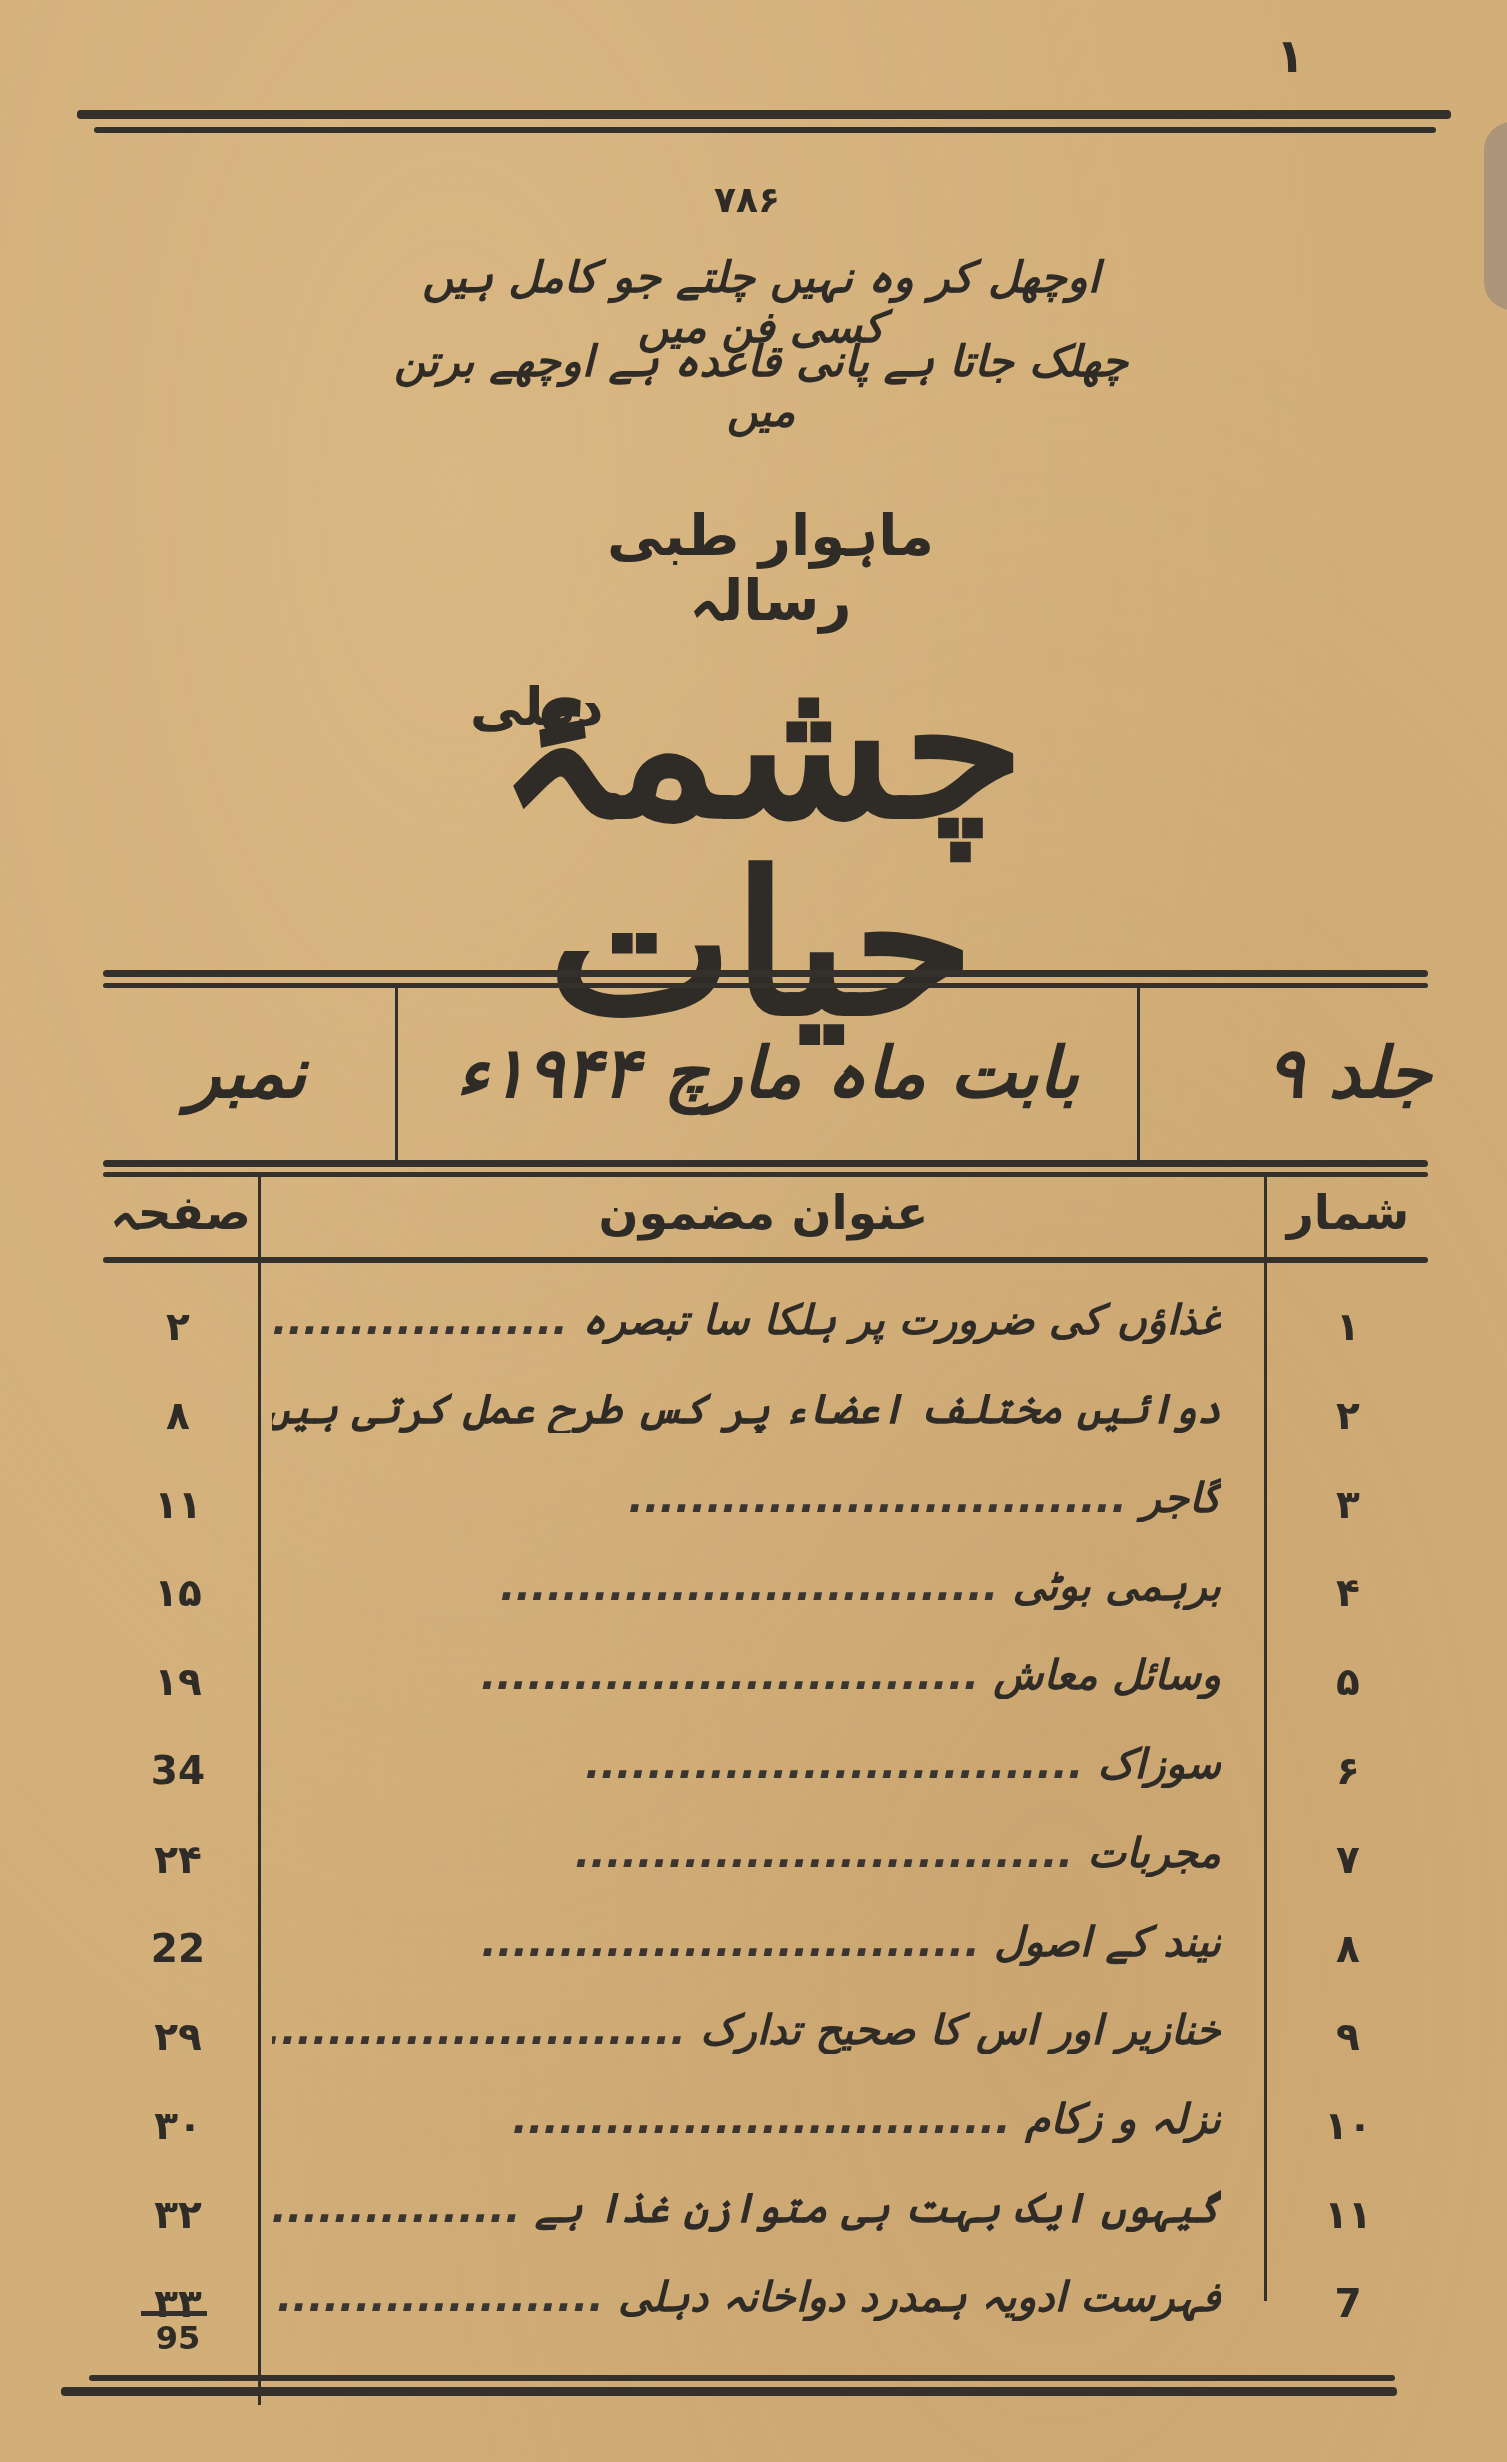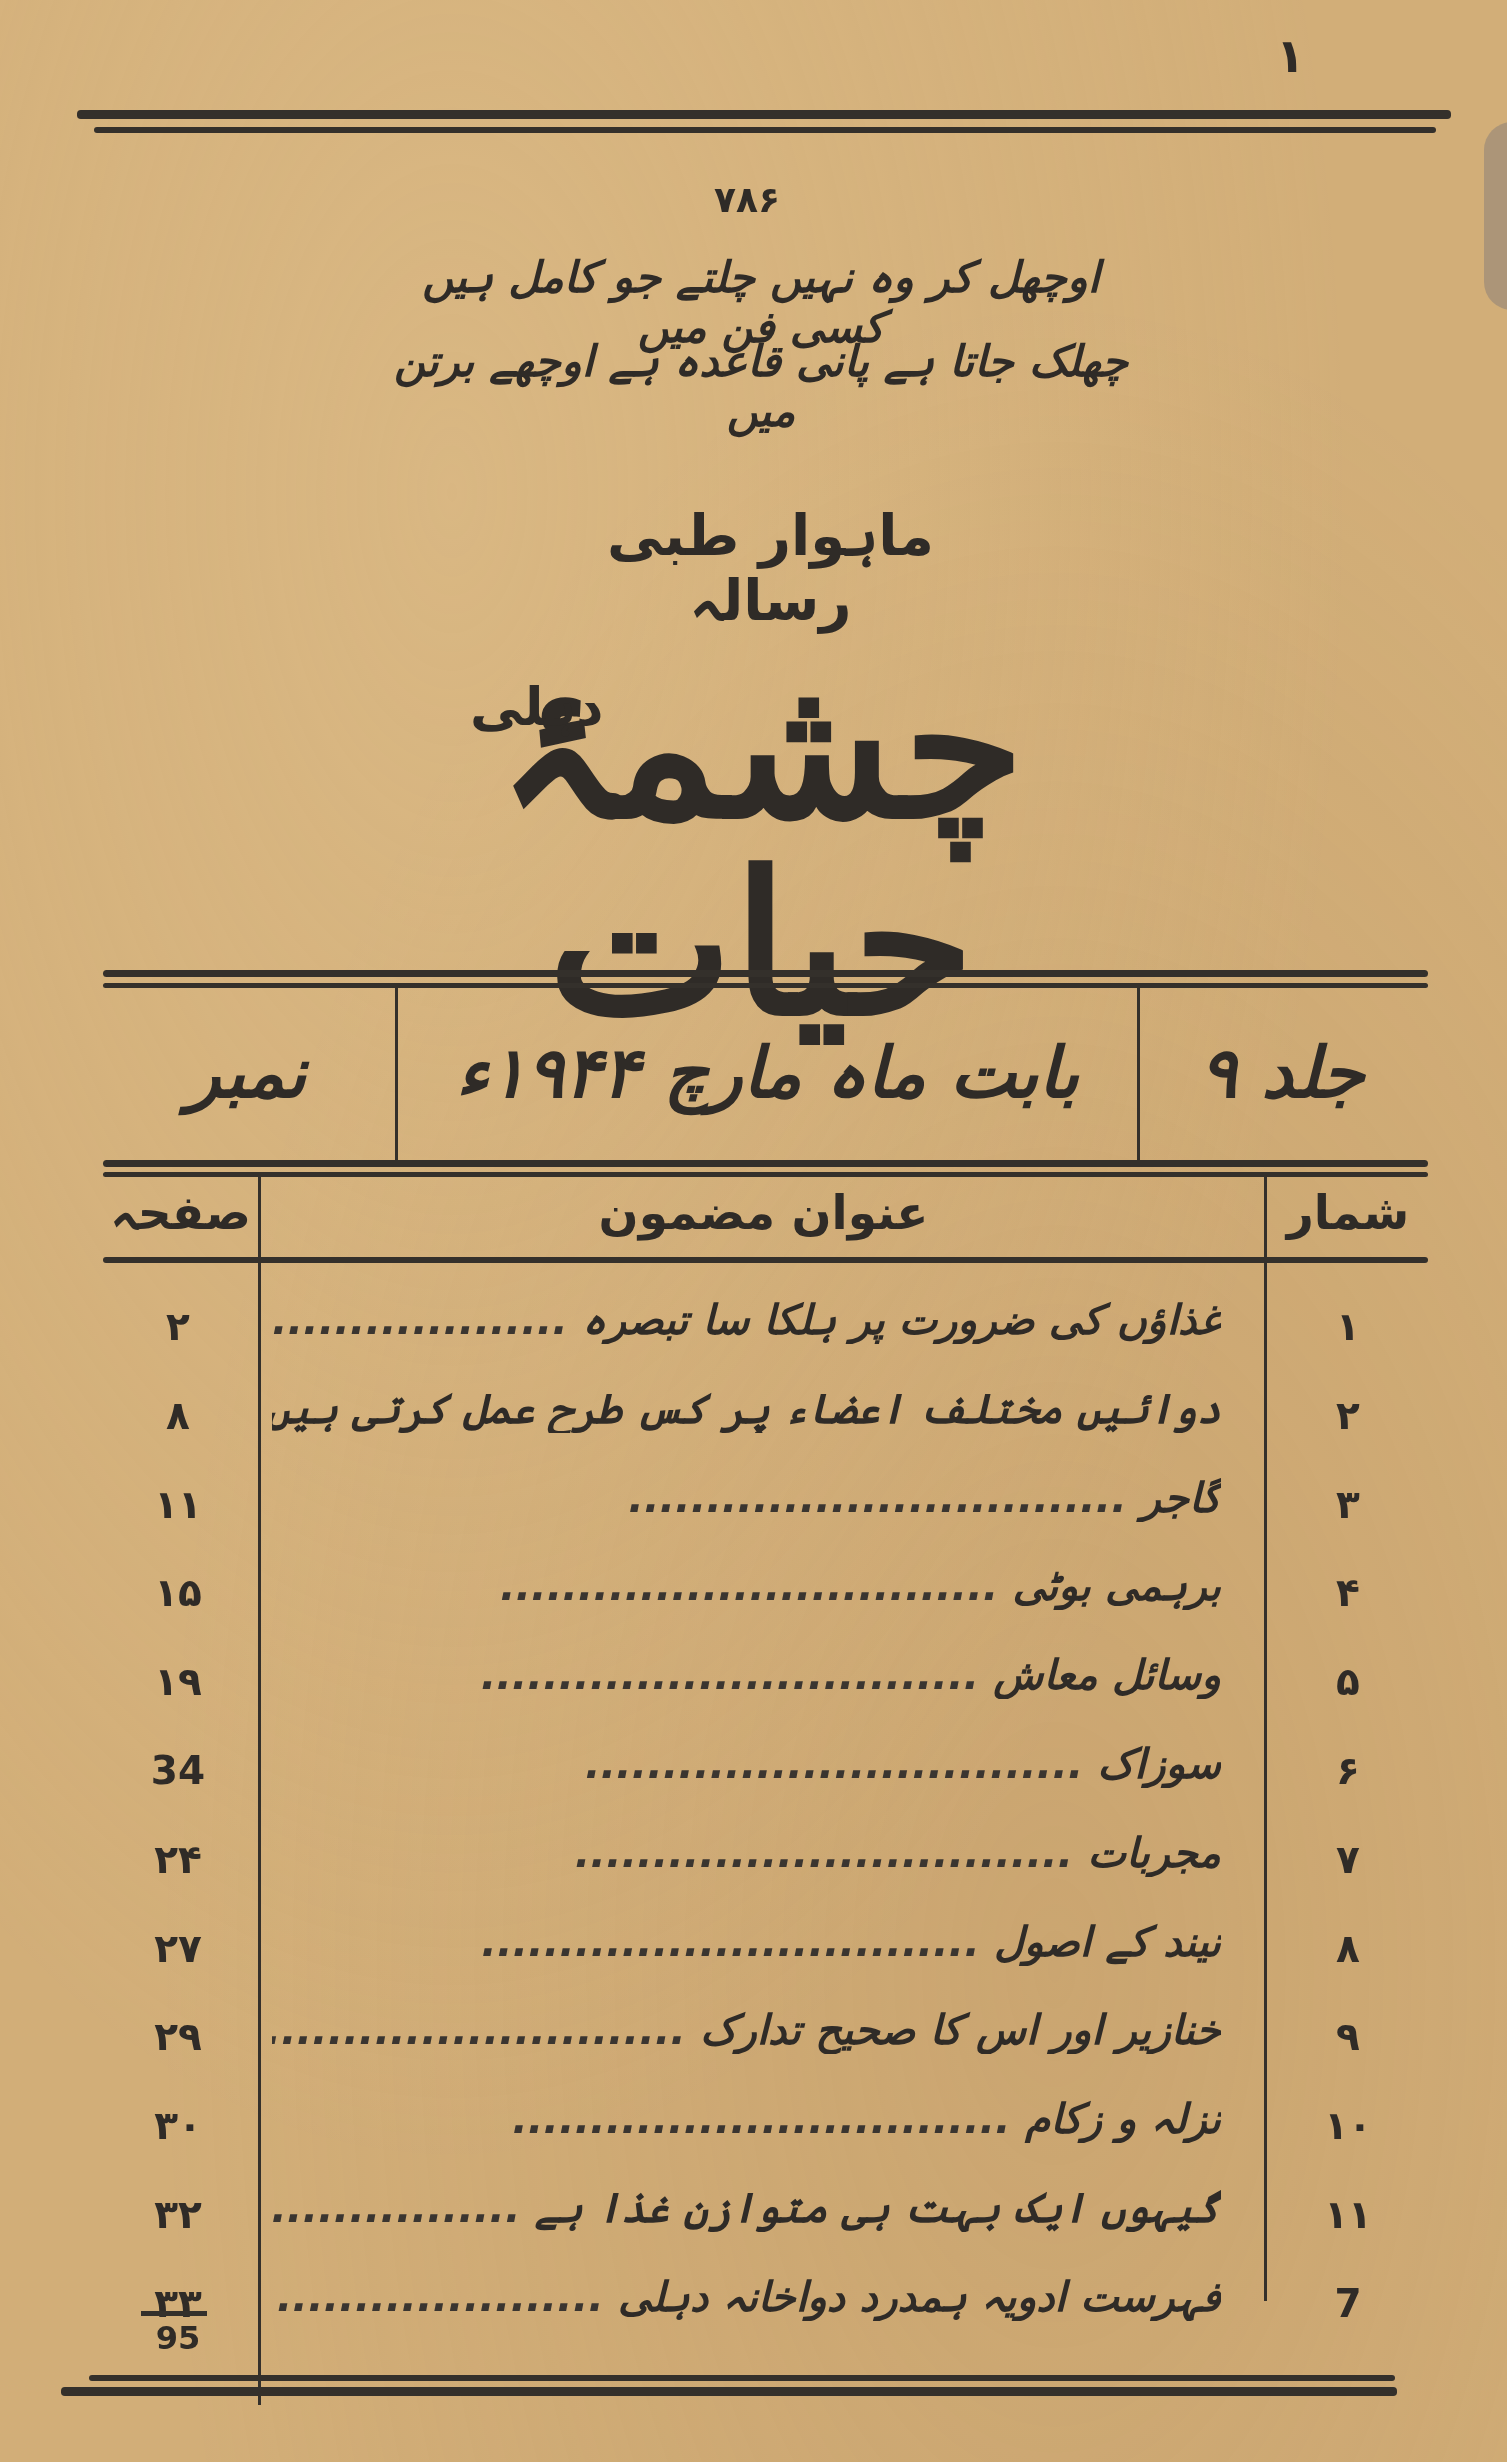--- a/index.html
+++ b/index.html
@@ -59,21 +59,21 @@
 <div class="abs ink rtl masthead">چشمۂ حیات</div>
 <div class="abs ink rtl dehli">دہلی</div>
 
 <div class="rule" style="left:103px; top:970px; width:1325px; height:6.6px;"></div>
 <div class="rule" style="left:103px; top:983px; width:1325px; height:4.7px;"></div>
 <div class="vline" style="left:395px; top:986px; height:174px;"></div>
 <div class="vline" style="left:1137px; top:986px; height:174px;"></div>
 <div class="rule" style="left:103px; top:1160px; width:1325px; height:6.6px;"></div>
 <div class="rule" style="left:103px; top:1172px; width:1325px; height:4.7px;"></div>
 
-<div class="issue-cell ink rtl" style="left:1141px; width:282px;">جلد ۹</div>
+<div class="issue-cell ink rtl" style="left:1208px; width:282px;">جلد ۹</div>
 <div class="issue-cell ink rtl" style="left:399px; width:737px;">بابت ماہ مارچ ۱۹۴۴ء</div>
 <div class="issue-cell ink rtl" style="left:103px; width:287px;">نمبر</div>
 
 <div class="vline" style="left:258px; top:1174px; height:1231px;"></div>
 <div class="vline" style="left:1264px; top:1174px; height:1127px;"></div>
 <div class="rule" style="left:103px; top:1257px; width:1325px; height:5.6px;"></div>
 
 <div class="hdr ink rtl" style="left:1268px; width:160px;">شمار</div>
 <div class="hdr ink rtl" style="left:263px; width:1001px;">عنوان مضمون</div>
 <div class="hdr ink rtl" style="left:103px; width:155px;">صفحہ</div>
@@ -110,21 +110,21 @@
       <div class="pg ink">34</div>
     </div>
     <div class="row" style="top: 1820px;">
       <div class="serial ink">۷</div>
       <div class="title ink"><span>مجربات</span> <span class="dots">................................</span></div>
       <div class="pg ink">۲۴</div>
     </div>
     <div class="row" style="top: 1909px;">
       <div class="serial ink">۸</div>
       <div class="title ink"><span>نیند کے اصول</span> <span class="dots">................................</span></div>
-      <div class="pg ink">۲۷</div>
+      <div class="pg ink">22</div>
     </div>
     <div class="row" style="top: 1997px;">
       <div class="serial ink">۹</div>
       <div class="title ink"><span>خنازیر اور اس کا صحیح تدارک</span> <span class="dots">................................</span></div>
       <div class="pg ink">۲۹</div>
     </div>
     <div class="row" style="top: 2086px;">
       <div class="serial ink">۱۰</div>
       <div class="title ink"><span>نزلہ و زکام</span> <span class="dots">................................</span></div>
       <div class="pg ink">۳۰</div>

